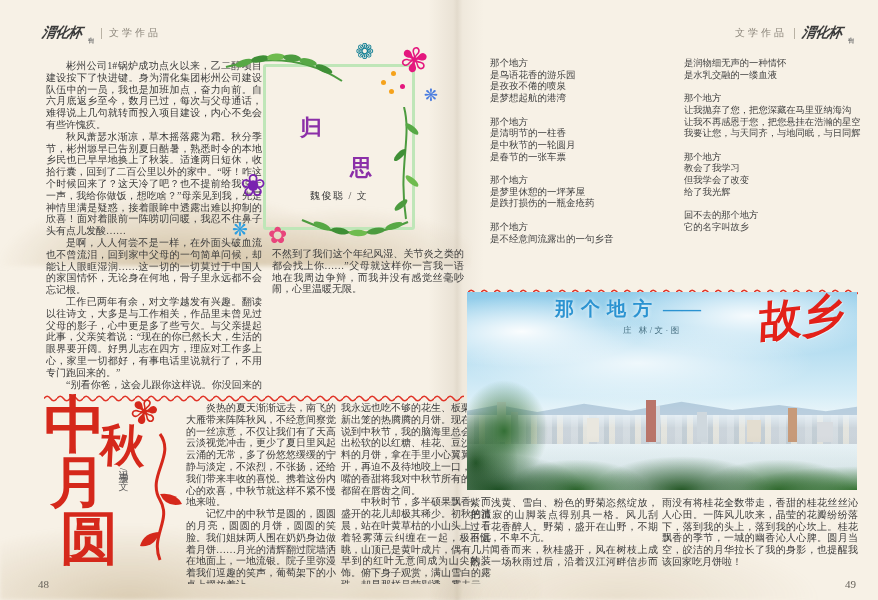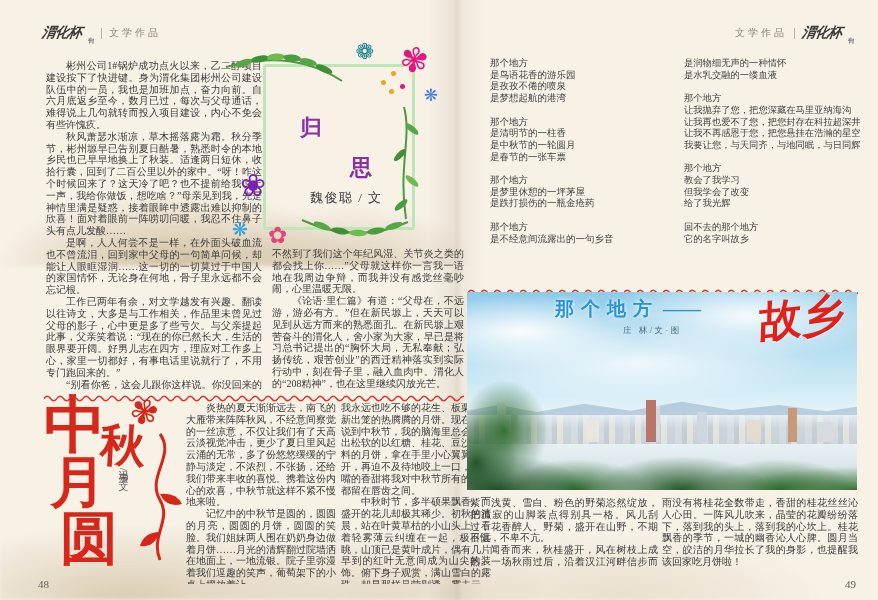--- a/index.html
+++ b/index.html
@@ -29,21 +29,21 @@
   .body-col{position:absolute;z-index:2;overflow:hidden;text-align:justify;}
   .para{margin:0;font-size:10px;line-height:11.8px;text-indent:2em;color:#3a3a3a;}
   .para.cont{text-indent:0;}
   .guisi-col1{left:46px;top:60px;width:216px;height:330px;}
   .guisi-col2{left:272px;top:248px;width:192px;height:142px;}
   
   .frame{position:absolute;left:263px;top:64px;width:146px;height:160px;border:3px solid #bfe6b8;border-radius:3px;z-index:2;}
   .t-gui,.t-si{position:absolute;font-size:22px;font-weight:bold;color:#8b2fa8;}
   .t-gui{left:34px;top:46px;}
   .t-si{left:84px;top:86px;}
-  .frame-byline{position:absolute;left:44px;top:122px;font-size:13px;letter-spacing:1.5px;color:#3c3c3c;}
+  .frame-byline{position:absolute;left:44px;top:122px;font-size:10px;letter-spacing:1.5px;color:#3c3c3c;}
   .fl{position:absolute;line-height:1;z-index:3;font-family:"DejaVu Sans",sans-serif;}
   .fl-magenta{right:-16px;top:-24px;font-size:34px;color:#e4177e;transform:rotate(12deg);}
   .fl-teal{right:38px;top:-26px;font-size:22px;color:#0e7d93;}
   .fl-blue-r{right:-26px;top:20px;font-size:17px;color:#4a7de0;}
   .fl-purple{left:-26px;bottom:26px;font-size:31px;color:#7a22b0;}
   .fl-blue-b{left:-34px;bottom:-12px;font-size:19px;color:#2f9fe0;}
   .fl-pink-b{left:2px;bottom:-20px;font-size:23px;color:#e8447c;}
   .berries{position:absolute;right:16px;top:4px;width:5px;height:5px;border-radius:50%;background:#f5a21b;
      box-shadow:-10px 9px 0 #f5a21b, 9px 13px 0 #e4177e, -2px 18px 0 #f5a21b;}
   .stem{position:absolute;}
@@ -173,23 +173,20 @@
     <span class="fl fl-blue-b">❋</span>
     <span class="fl fl-pink-b">✿</span>
     <i class="berries"></i>
     <span class="t-gui">归</span>
     <span class="t-si">思</span>
     <div class="frame-byline">魏俊聪 / 文</div>
   </div>
 
   <section class="body-col guisi-col2">
     <p class="para cont">不然到了我们这个年纪风湿、关节炎之类的都会找上你……”父母就这样你一言我一语地在我周边争辩，而我并没有感觉丝毫吵闹，心里温暖无限。</p>
-    <div>
-        <p class="para">《论语·里仁篇》有道：“父母在，不远游，游必有方。”但在新民塬上，天天可以见到从远方而来的熟悉面孔。在新民塬上艰苦奋斗的渭化人，舍小家为大家，早已是将习总书记提出的“胸怀大局，无私奉献；弘扬传统，艰苦创业”的西迁精神落实到实际行动中，刻在骨子里，融入血肉中。渭化人的“208精神”，也在这里继续闪放光芒。</p>
-      </div>
   </section>
 
   <div class="wave wave-left">
     <svg width="420" height="9" viewBox="0 0 420 9" preserveAspectRatio="none">
       <defs>
           <pattern id="w1" width="13" height="9" patternUnits="userSpaceOnUse">
         <path d="M0 5.5 Q3.25 1 6.5 5.5 T13 5.5" fill="none" stroke="#e03327" stroke-width="1.5"></path>
       </pattern>
         </defs>
       <rect width="420" height="9" fill="url(#w1)"></rect>
@@ -247,21 +244,20 @@
       <div class="poem-line"></div>
       <div class="poem-line">那个地方</div>
       <div class="poem-line">是不经意间流露出的一句乡音</div>
     </section>
   <section class="poem poem-right">
       <div class="poem-line">是润物细无声的一种情怀</div>
       <div class="poem-line">是水乳交融的一缕血液</div>
       <div class="poem-line"></div>
       <div class="poem-line">那个地方</div>
       <div class="poem-line">让我抛弃了您，把您深藏在马里亚纳海沟</div>
-      <div class="poem-line">让我再也爱不了您，把您封存在科拉超深井</div>
       <div class="poem-line">让我不再感恩于您，把您悬挂在浩瀚的星空</div>
       <div class="poem-line">我要让您，与天同齐，与地同眠，与日同辉</div>
       <div class="poem-line"></div>
       <div class="poem-line">那个地方</div>
       <div class="poem-line">教会了我学习</div>
       <div class="poem-line">但我学会了改变</div>
       <div class="poem-line">给了我光辉</div>
       <div class="poem-line"></div>
       <div class="poem-line">回不去的那个地方</div>
       <div class="poem-line">它的名字叫故乡</div>

